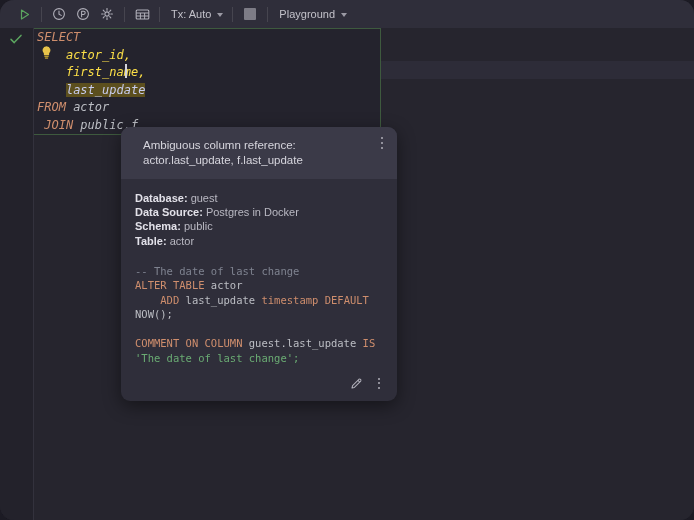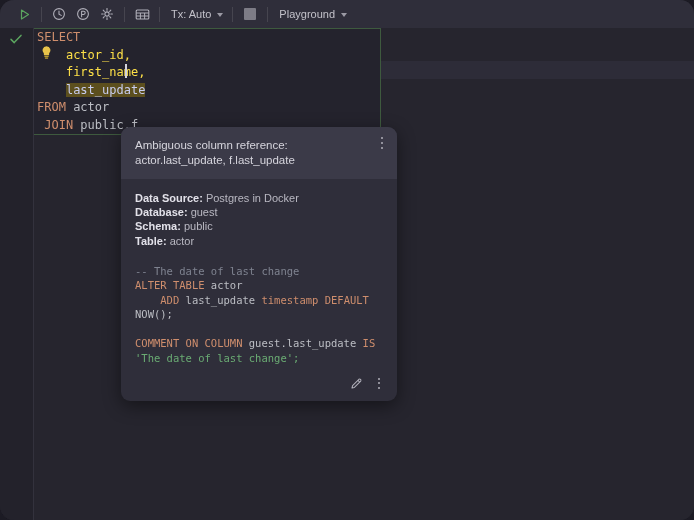--- a/index.html
+++ b/index.html
@@ -111,21 +111,21 @@
     background: #2d2c38;
   }
   #code {
     position: absolute;
     left: 37px; top: 1px;
     font-family: "DejaVu Sans Mono", monospace;
     font-size: 12px;
     line-height: 17.5px;
     white-space: pre;
   }
-  .ln { height: 17.5px; }
+  .ln { height: 17.5px; font-style: italic; }
   .kw  { color: #cf8e6d; }
   .id  { color: #fde047; }
   .pl  { color: #bcbec4; }
   .hl  { background: #5c4f1e; color: #c8cdf0; }
   #bulb {
     position: absolute;
     left: 40px; top: 17px;
     width: 13px; height: 15px;
   }
   #caret {
@@ -141,21 +141,21 @@
     left: 121px; top: 99px;
     width: 276px;
     background: #2f2e3a;
     border-radius: 9px;
     box-shadow: 0 5px 18px rgba(0,0,0,0.45);
     overflow: hidden;
   }
   #tt-header {
     position: relative;
     background: #3b3a48;
-    padding: 11px 30px 11px 14px;
+    padding: 11px 30px 11px 22px;
   }
   #tt-header-text {
     color: #d6d5dd;
     font-size: 11.5px;
     line-height: 15px;
   }
   #tt-kebab {
     position: absolute;
     right: 9px; top: 9px;
     width: 12px; height: 14px;
@@ -312,22 +312,22 @@
       <div id="tt-header">
         <div id="tt-header-text">Ambiguous column reference: actor.last_update, f.last_update</div>
         <div id="tt-kebab">
           <span class="kdot"></span>
           <span class="kdot"></span>
           <span class="kdot"></span>
         </div>
       </div>
 
       <div id="tt-body">
+          <div class="meta-row"><b>Database:</b><span> guest</span></div>
           <div class="meta-row"><b>Data Source:</b><span> Postgres in Docker</span></div>
-          <div class="meta-row"><b>Database:</b><span> guest</span></div>
           <div class="meta-row"><b>Schema:</b><span> public</span></div>
           <div class="meta-row"><b>Table:</b><span> actor</span></div>
         </div>
 
       <div id="tt-ddl"><span class="cmt">-- The date of last change</span>
 <span class="dkw">ALTER TABLE</span><span class="did"> actor</span>
     <span class="dkw">ADD</span><span class="did"> last_update </span><span class="dkw">timestamp DEFAULT</span><span class="did"> NOW();</span>
 
 <span class="dkw">COMMENT ON COLUMN</span><span class="did"> guest.last_update </span><span class="dkw">IS</span><span class="dstr"> 'The date of last change';</span></div>
 

